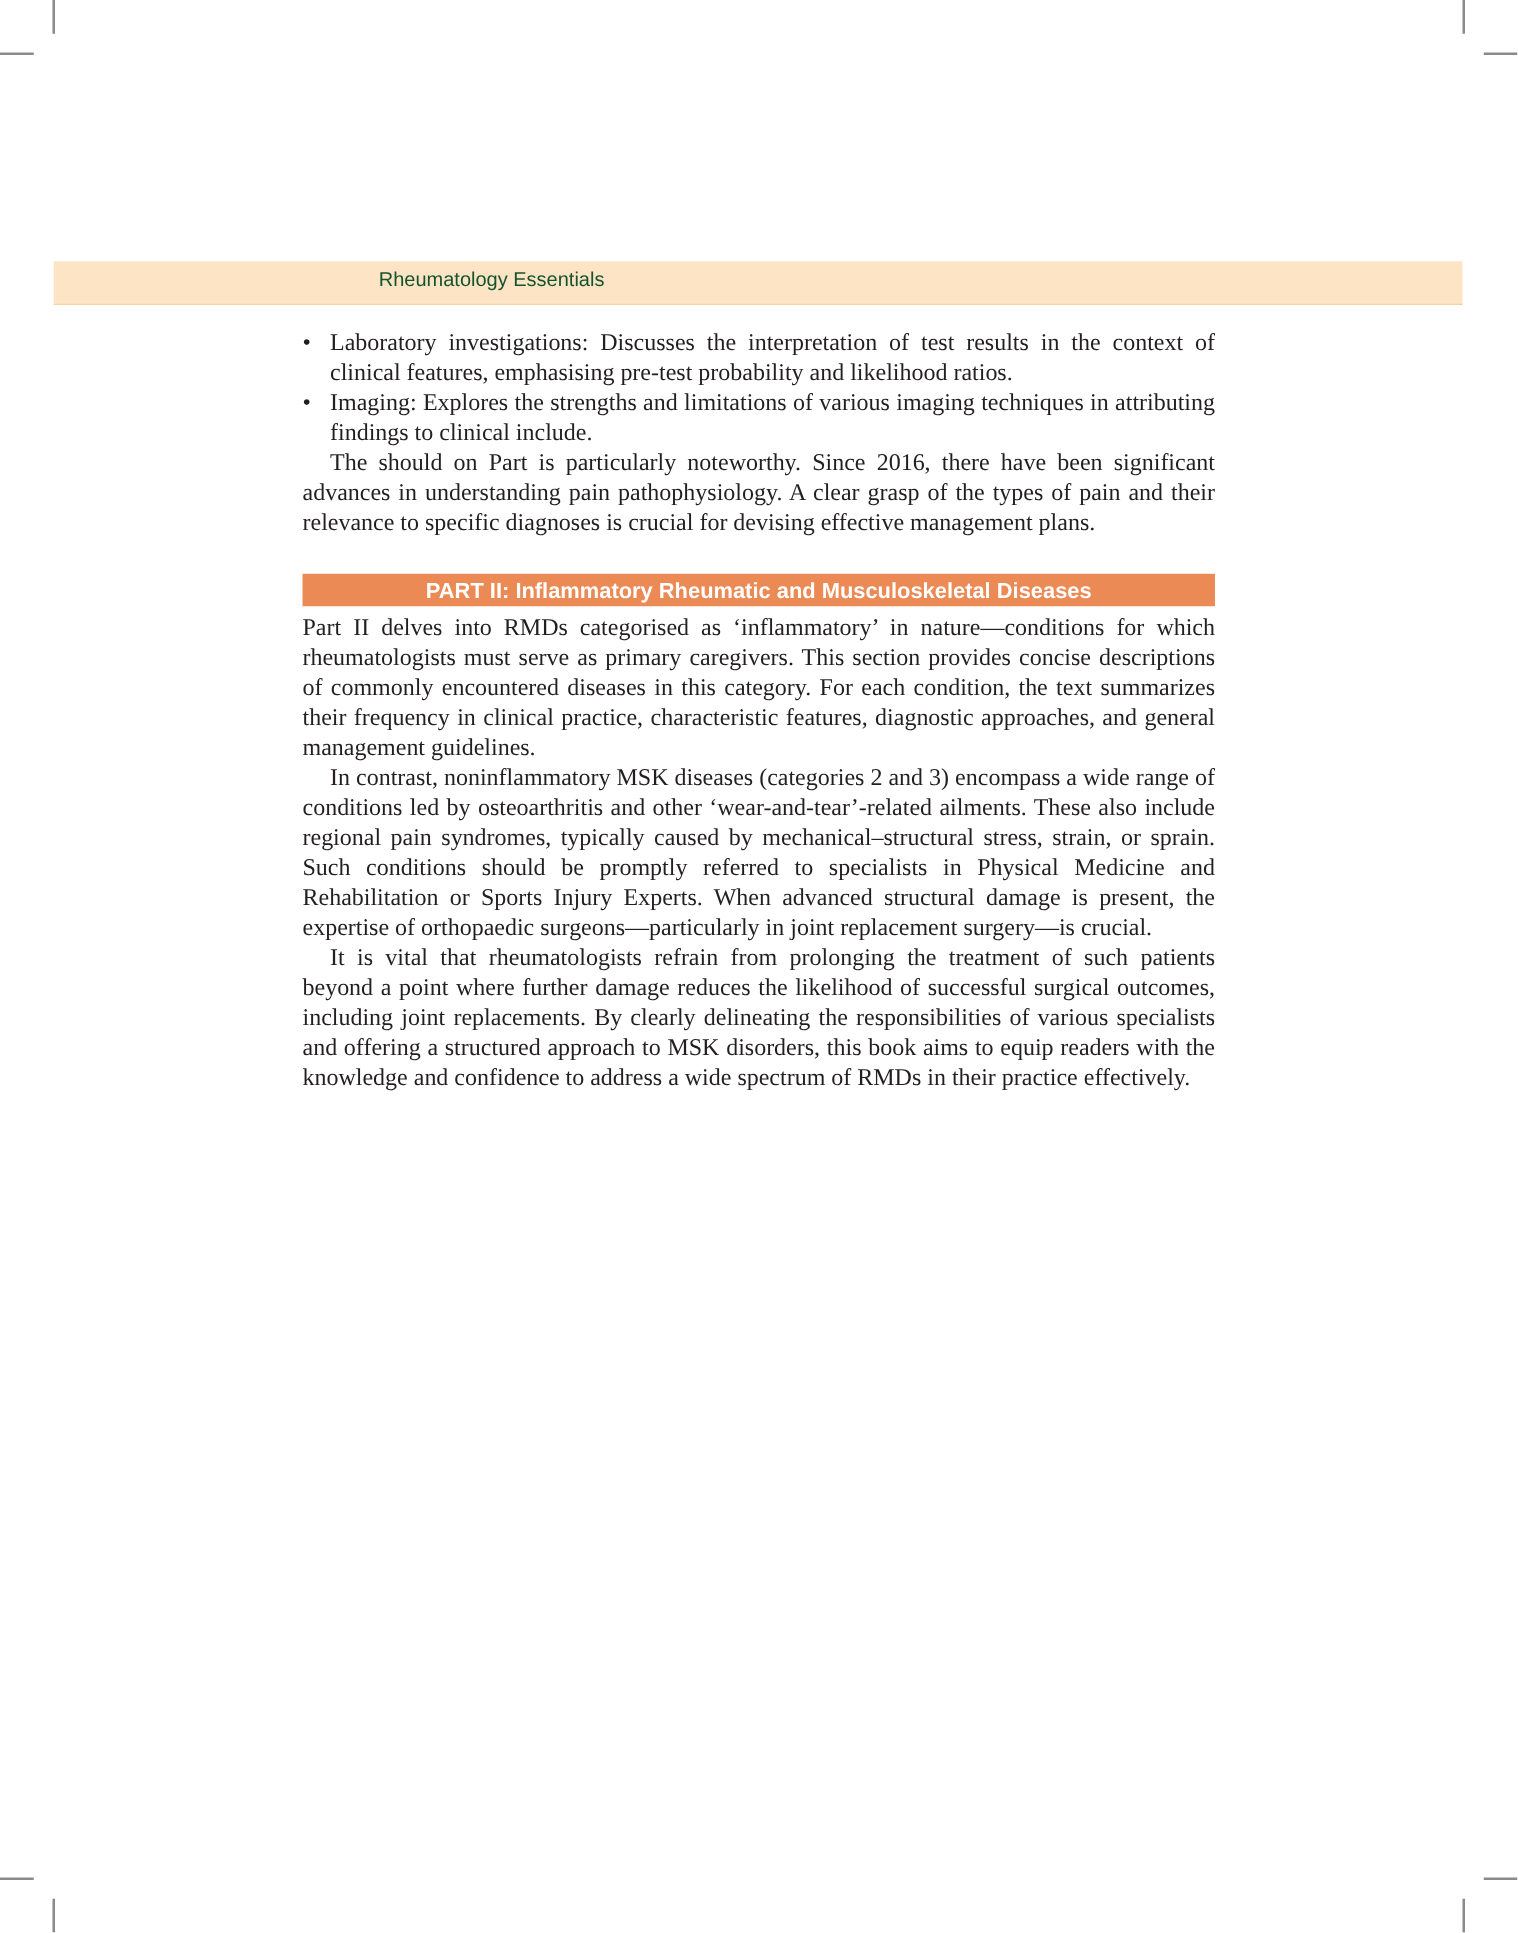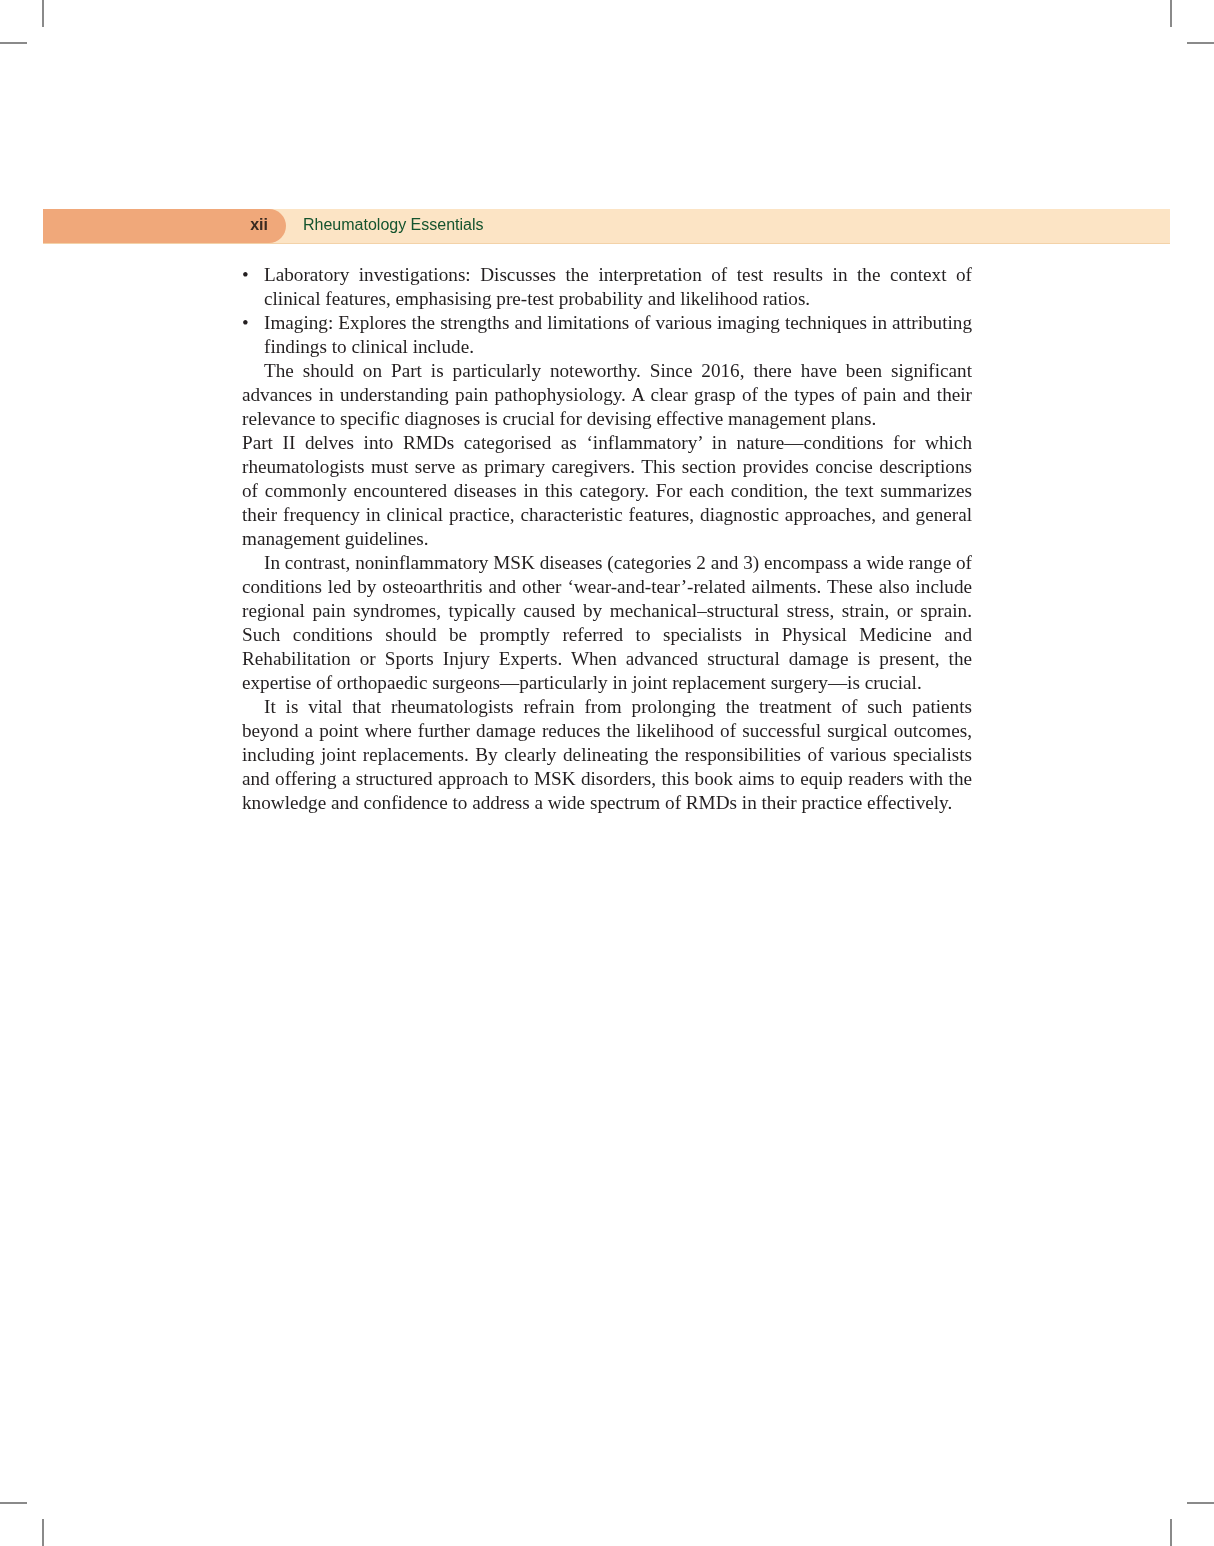--- a/index.html
+++ b/index.html
@@ -51,35 +51,33 @@
 <div class="crop v" style="left:42px; top:0;"></div>
 <div class="crop h" style="left:0; top:42px;"></div>
 <div class="crop v" style="left:1170px; top:0;"></div>
 <div class="crop h" style="left:1187px; top:42px;"></div>
 <div class="crop h" style="left:0; top:1502px;"></div>
 <div class="crop v" style="left:42px; top:1519px;"></div>
 <div class="crop h" style="left:1187px; top:1502px;"></div>
 <div class="crop v" style="left:1170px; top:1519px;"></div>
 
 <div class="running-head">
-  <div class="tab">
-    <span class="folio">xii</span>
-  </div>
   <span class="book-title">Rheumatology Essentials</span>
 </div>
 
 <div class="content">
   <ul class="bullets">
     <li>
       <span class="bullet">•</span><b>Laboratory investigations:</b><span> Discusses the interpretation of test results in the context of clinical features, emphasising pre-test probability and likelihood ratios.</span>
     </li>
     <li>
       <span class="bullet">•</span><b>Imaging:</b><span> Explores the strengths and limitations of various imaging techniques in attributing findings to clinical include.</span>
     </li>
   </ul>
 
   <p class="indent"><span>The should on </span><b>Part</b><span> is particularly noteworthy. Since 2016, there have been significant advances in understanding pain pathophysiology. A clear grasp of the types of pain and their relevance to specific diagnoses is crucial for devising effective management plans.</span></p>
 
+  <div class="part-banner">PART II: Inflammatory Rheumatic and Musculoskeletal Diseases</div>
 
   <p>Part II delves into RMDs categorised as ‘inflammatory’ in nature—conditions for which rheumatologists must serve as primary caregivers. This section provides concise descriptions of commonly encountered diseases in this category. For each condition, the text summarizes their frequency in clinical practice, characteristic features, diagnostic approaches, and general management guidelines.</p>
   <p class="indent">In contrast, noninflammatory MSK diseases (categories 2 and 3) encompass a wide range of conditions led by osteoarthritis and other ‘wear-and-tear’-related ailments. These also include regional pain syndromes, typically caused by mechanical–structural stress, strain, or sprain. Such conditions should be promptly referred to specialists in Physical Medicine and Rehabilitation or Sports Injury Experts. When advanced structural damage is present, the expertise of orthopaedic surgeons—particularly in joint replacement surgery—is crucial.</p>
   <p class="indent">It is vital that rheumatologists refrain from prolonging the treatment of such patients beyond a point where further damage reduces the likelihood of successful surgical outcomes, including joint replacements. By clearly delineating the responsibilities of various specialists and offering a structured approach to MSK disorders, this book aims to equip readers with the knowledge and confidence to address a wide spectrum of RMDs in their practice effectively.</p>
 </div>
 
 </body></html>

